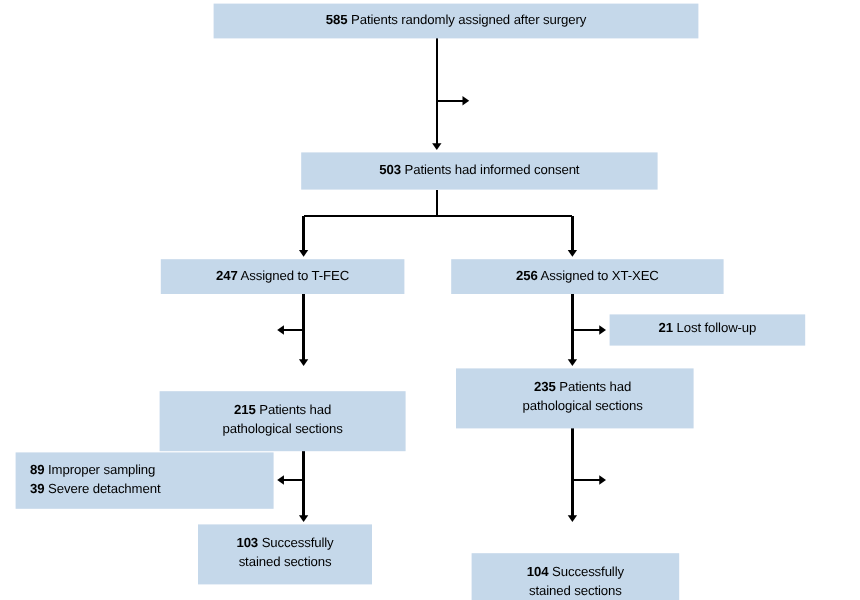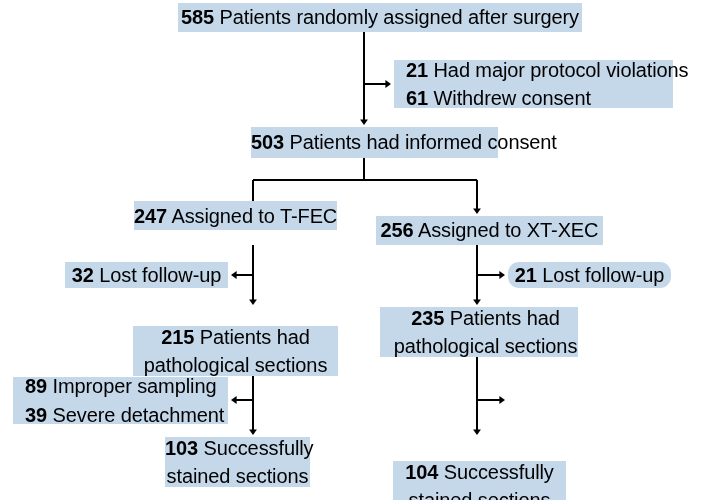--- a/index.html
+++ b/index.html
@@ -27,21 +27,21 @@
     pointer-events: none;
   }
   .node {
     position: absolute;
     background: #c5d8ea;
     box-sizing: border-box;
     display: flex;
     flex-direction: column;
     justify-content: center;
     color: #000000;
-    font-size: 20px;
+    font-size: 11px;
     line-height: 1.42;
     letter-spacing: -0.1px;
     white-space: nowrap;
   }
   .node .ln {
     display: block;
   }
   .node.center .ln { text-align: center; }
   .node.left   .ln { text-align: left; padding-left: 12px; }
   .node .num {
@@ -94,42 +94,35 @@
 
       <line x1="477" y1="357" x2="477" y2="432" marker-end="url(#arrowDown)"></line>
       <line x1="477" y1="400" x2="502" y2="400" marker-end="url(#arrowRight)"></line>
     </g>
   </svg>
 
   <div class="node center" style="left:178px; top:3px; width:404px; height:29px;">
     <span class="ln"><b class="num">585</b> <span class="txt">Patients randomly assigned after surgery</span></span>
   </div>
 
-  <div class="node left" style="left:394px; top:60px; width:279px; height:48px;">
-    <span class="ln"><b class="num">21</b> <span class="txt">Had major protocol violations</span></span>
-    <span class="ln"><b class="num">61</b> <span class="txt">Withdrew consent</span></span>
-  </div>
 
-  <div class="node center" style="left:251px; top:127px; width:247px; height:31px;">
+  <div class="node center" style="left:251px; top:127px; width:297px; height:31px;">
     <span class="ln"><b class="num">503</b> <span class="txt">Patients had informed consent</span></span>
   </div>
 
-  <div class="node center" style="left:134px; top:201px; width:203px; height:29px;justify-content:flex-end;">
+  <div class="node center" style="left:134px; top:216px; width:203px; height:29px;">
     <span class="ln"><b class="num">247</b> <span class="txt">Assigned to T-FEC</span></span>
   </div>
 
   <div class="node center" style="left:376px; top:216px; width:227px; height:29px;">
     <span class="ln"><b class="num">256</b> <span class="txt">Assigned to XT-XEC</span></span>
   </div>
 
-  <div class="node center" style="left:65px; top:262px; width:163px; height:26px;">
-    <span class="ln"><b class="num">32</b> <span class="txt">Lost follow-up</span></span>
-  </div>
 
-  <div class="node center" style="left:508px; top:262px; width:163px; height:26px;border-radius:11px;">
+  <div class="node center" style="left:508px; top:262px; width:163px; height:26px;">
     <span class="ln"><b class="num">21</b> <span class="txt">Lost follow-up</span></span>
   </div>
 
   <div class="node center" style="left:133px; top:307px; width:205px; height:50px;margin-top:19px;">
     <span class="ln"><b class="num">215</b> <span class="txt">Patients had</span></span>
     <span class="ln"><span class="txt">pathological sections</span></span>
   </div>
 
   <div class="node center" style="left:380px; top:307px; width:198px; height:50px;padding-left:13px;">
     <span class="ln"><b class="num">235</b> <span class="txt">Patients had</span></span>

